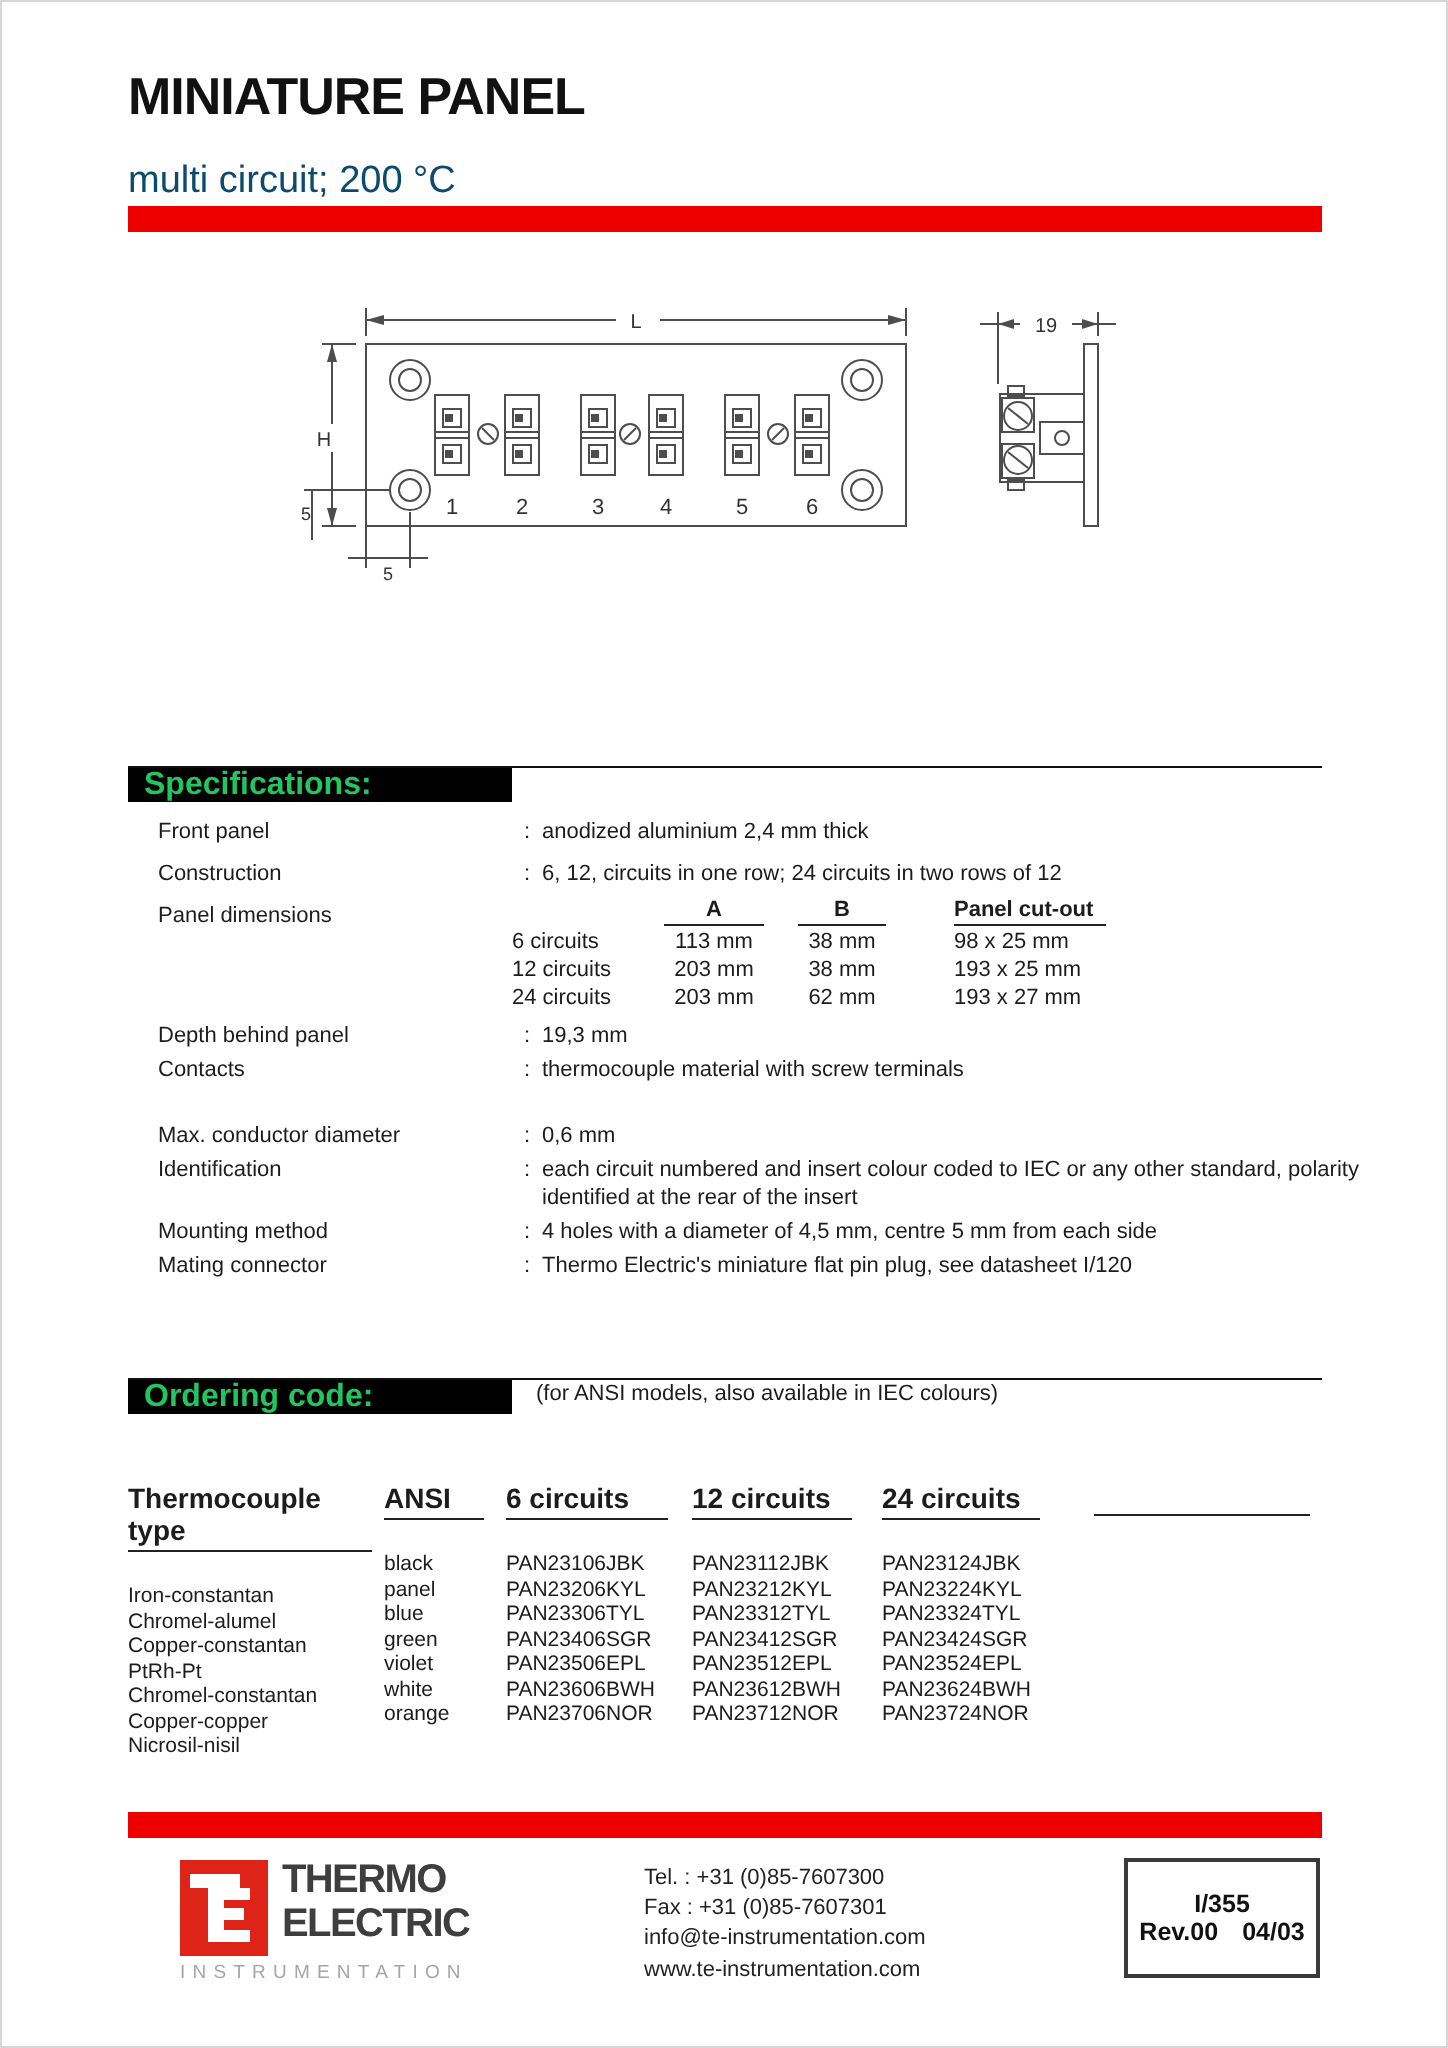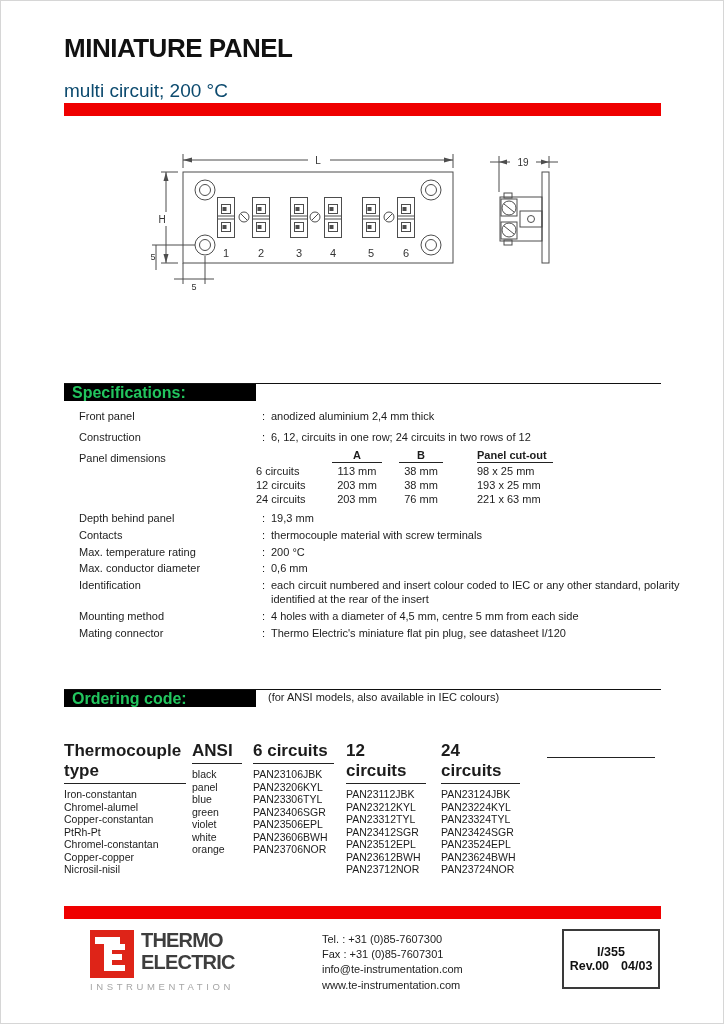--- a/index.html
+++ b/index.html
@@ -16,22 +16,22 @@
   .spec-row{left:64px;font-size:11px;line-height:14px;margin-left:15px;}
   .spec-row .lab{display:inline-block;width:183px;vertical-align:top;}
   .spec-row .col{display:inline-block;width:9px;vertical-align:top;}
   .spec-row .val{display:inline-block;width:445px;vertical-align:top;}
   .dimname{font-size:11px;}
   .dimhead{font-size:11px;font-weight:bold;text-align:center;border-bottom:1.5px solid #222;padding-bottom:1px;}
   .dimcell{font-size:11px;text-align:center;}
   .dimcell.lft{text-align:left;}
   .note{font-size:11px;}
   .ord-col{top:741px;font-size:10.5px;}
-  .ord-col .hdr{display:block;font-size:17px;font-weight:bold;border-bottom:1.6px solid #222;
-                padding-bottom:2px;margin-bottom:4px;}
+  .ord-col .hdr{display:block;font-size:14px;font-weight:bold;border-bottom:1.6px solid #222;
+                padding-bottom:2px;margin-bottom:16px;}
   .ord-col .cell{display:block;line-height:12.5px;white-space:nowrap;}
   .xline{border-top:1.6px solid #222;height:0;}
   .contact{font-size:11px;line-height:15.2px;color:#222;}
   .brand1{font-size:20px;font-weight:bold;letter-spacing:-0.8px;color:#3e3e3e;line-height:20px;}
   .brand3{font-size:9.5px;letter-spacing:3.6px;color:#a5a5a5;}
   .docbox{left:562px;top:929px;width:98px;height:60px;border:2px solid #3a3a3a;box-sizing:border-box;
           display:flex;flex-direction:column;align-items:center;justify-content:center;
           font-size:12.5px;font-weight:bold;color:#111;}
   .docbox .row2 span{margin:3px 6px;}
   svg text{font-family:"Liberation Sans",sans-serif;fill:#333;}
@@ -178,31 +178,28 @@
   <div class="abs dimcell" style="left:399px;top:465px;width:44px">38 mm</div>
   <div class="abs dimcell lft" style="left:477px;top:465px;width:90px">98 x 25 mm</div>
 
   <div class="abs dimname" style="left:256px;top:479px">12 circuits</div>
   <div class="abs dimcell" style="left:332px;top:479px;width:50px">203 mm</div>
   <div class="abs dimcell" style="left:399px;top:479px;width:44px">38 mm</div>
   <div class="abs dimcell lft" style="left:477px;top:479px;width:90px">193 x 25 mm</div>
 
   <div class="abs dimname" style="left:256px;top:493px">24 circuits</div>
   <div class="abs dimcell" style="left:332px;top:493px;width:50px">203 mm</div>
-  <div class="abs dimcell" style="left:399px;top:493px;width:44px">76 mm</div>
-  <div class="abs dimcell lft" style="left:477px;top:493px;width:90px">221 x 63 mm</div>
+  <div class="abs dimcell" style="left:399px;top:493px;width:44px">62 mm</div>
+  <div class="abs dimcell lft" style="left:477px;top:493px;width:90px">193 x 27 mm</div>
 
   <div class="abs spec-row" style="top:511px">
     <span class="lab">Depth behind panel</span><span class="col">:</span><span class="val">19,3 mm</span>
   </div>
   <div class="abs spec-row" style="top:528px">
     <span class="lab">Contacts</span><span class="col">:</span><span class="val">thermocouple material with screw terminals</span>
-  </div>
-  <div class="abs spec-row" style="top:545px">
-    <span class="lab">Max. temperature rating</span><span class="col">:</span><span class="val">200 °C</span>
   </div>
   <div class="abs spec-row" style="top:561px">
     <span class="lab">Max. conductor diameter</span><span class="col">:</span><span class="val">0,6 mm</span>
   </div>
   <div class="abs spec-row" style="top:578px">
     <span class="lab">Identification</span><span class="col">:</span><span class="val">each circuit numbered and insert colour coded to IEC or any other standard, polarity identified at the rear of the insert</span>
   </div>
   <div class="abs spec-row" style="top:609px">
     <span class="lab">Mounting method</span><span class="col">:</span><span class="val">4 holes with a diameter of 4,5 mm, centre 5 mm from each side</span>
   </div>

